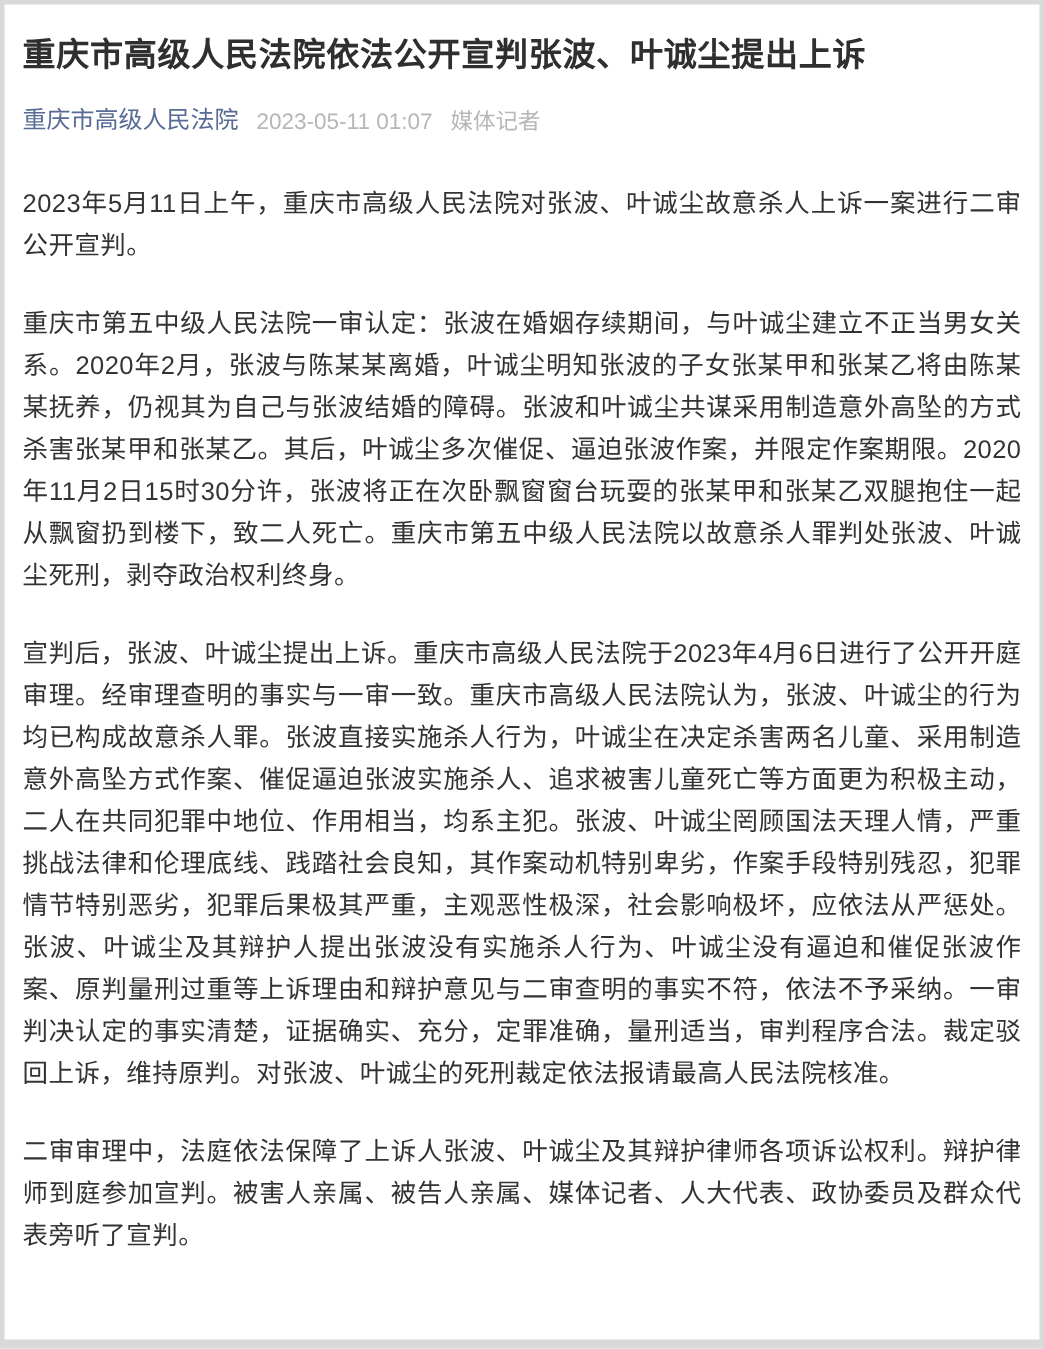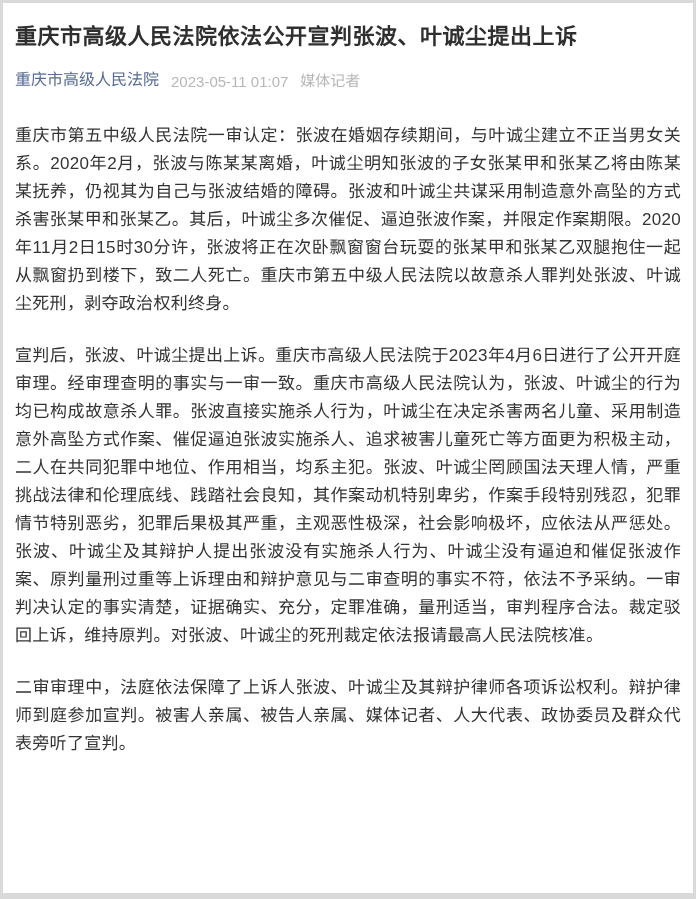--- a/index.html
+++ b/index.html
@@ -62,18 +62,19 @@
 
   <h1 class="article-title">重庆市高级人民法院依法公开宣判张波、叶诚尘提出上诉</h1>
 
   <div class="byline">
     <span class="account-name">重庆市高级人民法院</span>
     <span class="meta">2023-05-11 01:07</span>
     <span class="meta">媒体记者</span>
   </div>
 
   <div class="article-body">
+    <p>2023年5月11日上午，重庆市高级人民法院对张波、叶诚尘故意杀人上诉一案进行二审公开宣判。</p>
     <p>重庆市第五中级人民法院一审认定：张波在婚姻存续期间，与叶诚尘建立不正当男女关系。2020年2月，张波与陈某某离婚，叶诚尘明知张波的子女张某甲和张某乙将由陈某某抚养，仍视其为自己与张波结婚的障碍。张波和叶诚尘共谋采用制造意外高坠的方式杀害张某甲和张某乙。其后，叶诚尘多次催促、逼迫张波作案，并限定作案期限。2020年11月2日15时30分许，张波将正在次卧飘窗窗台玩耍的张某甲和张某乙双腿抱住一起从飘窗扔到楼下，致二人死亡。重庆市第五中级人民法院以故意杀人罪判处张波、叶诚尘死刑，剥夺政治权利终身。</p>
     <p>宣判后，张波、叶诚尘提出上诉。重庆市高级人民法院于2023年4月6日进行了公开开庭审理。经审理查明的事实与一审一致。重庆市高级人民法院认为，张波、叶诚尘的行为均已构成故意杀人罪。张波直接实施杀人行为，叶诚尘在决定杀害两名儿童、采用制造意外高坠方式作案、催促逼迫张波实施杀人、追求被害儿童死亡等方面更为积极主动，二人在共同犯罪中地位、作用相当，均系主犯。张波、叶诚尘罔顾国法天理人情，严重挑战法律和伦理底线、践踏社会良知，其作案动机特别卑劣，作案手段特别残忍，犯罪情节特别恶劣，犯罪后果极其严重，主观恶性极深，社会影响极坏，应依法从严惩处。张波、叶诚尘及其辩护人提出张波没有实施杀人行为、叶诚尘没有逼迫和催促张波作案、原判量刑过重等上诉理由和辩护意见与二审查明的事实不符，依法不予采纳。一审判决认定的事实清楚，证据确实、充分，定罪准确，量刑适当，审判程序合法。裁定驳回上诉，维持原判。对张波、叶诚尘的死刑裁定依法报请最高人民法院核准。</p>
     <p>二审审理中，法庭依法保障了上诉人张波、叶诚尘及其辩护律师各项诉讼权利。辩护律师到庭参加宣判。被害人亲属、被告人亲属、媒体记者、人大代表、政协委员及群众代表旁听了宣判。</p>
   </div>
 
 </div>
 
 </body></html>

